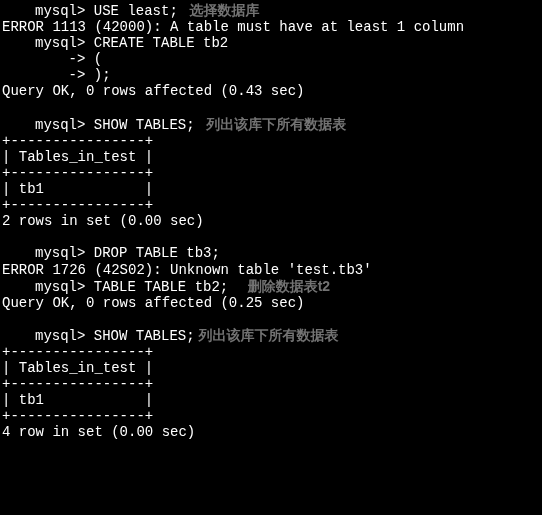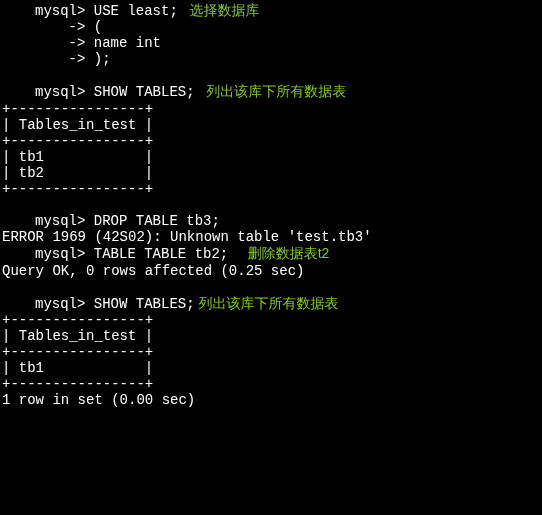--- a/index.html
+++ b/index.html
@@ -15,53 +15,55 @@
       width: 542px;
       height: 515px;
       padding: 2px;
       line-height: 1.15;
       overflow: hidden;
     }
     .line {
       white-space: pre;
     }
     .annotation {
-      color: #84cc16;
-      font-weight: normal;
+      color: #737373;
+      font-weight: bold;
       font-family: 'SimSun', 'Microsoft YaHei', sans-serif;
       font-size: 14px;
     }
     .prompt {
       color: #fff;
       padding-left: 33px;
     }
   </style>
 </head>
 <body>
 
 <div id="terminal">
     <div class="line"><span class="prompt">mysql&gt; </span><span>USE least;</span><span class="annotation">   选择数据库</span></div>
+    <div class="line"><span>ERROR 1113 (42000): A table must have at least 1 column</span></div>
+    <div class="line"><span class="prompt">mysql&gt; </span><span>CREATE TABLE tb2</span></div>
     <div class="line"><span class="prompt">    -&gt; </span><span>(</span></div>
-    <div class="line"><span class="prompt">    -&gt; </span><span>name int</span></div>
     <div class="line"><span class="prompt">    -&gt; </span><span>);</span></div>
+    <div class="line"><span>Query OK, 0 rows affected (0.43 sec)</span></div>
     <div class="line"><span> </span></div>
     <div class="line"><span class="prompt">mysql&gt; </span><span>SHOW TABLES;</span><span class="annotation">   列出该库下所有数据表</span></div>
     <div class="line"><span>+----------------+</span></div>
     <div class="line"><span>| Tables_in_test |</span></div>
     <div class="line"><span>+----------------+</span></div>
     <div class="line"><span>| tb1            |</span></div>
-    <div class="line"><span>| tb2            |</span></div>
     <div class="line"><span>+----------------+</span></div>
+    <div class="line"><span>2 rows in set (0.00 sec)</span></div>
     <div class="line"><span> </span></div>
     <div class="line"><span class="prompt">mysql&gt; </span><span>DROP TABLE tb3;</span></div>
-    <div class="line"><span>ERROR 1969 (42S02): Unknown table 'test.tb3'</span></div>
+    <div class="line"><span>ERROR 1726 (42S02): Unknown table 'test.tb3'</span></div>
     <div class="line"><span class="prompt">mysql&gt; </span><span>TABLE TABLE tb2;</span><span class="annotation">     删除数据表t2</span></div>
     <div class="line"><span>Query OK, 0 rows affected (0.25 sec)</span></div>
     <div class="line"><span> </span></div>
     <div class="line"><span class="prompt">mysql&gt; </span><span>SHOW TABLES;</span><span class="annotation"> 列出该库下所有数据表</span></div>
     <div class="line"><span>+----------------+</span></div>
     <div class="line"><span>| Tables_in_test |</span></div>
     <div class="line"><span>+----------------+</span></div>
     <div class="line"><span>| tb1            |</span></div>
     <div class="line"><span>+----------------+</span></div>
-    <div class="line"><span>1 row in set (0.00 sec)</span></div>
+    <div class="line"><span>4 row in set (0.00 sec)</span></div>
     <div class="line"><span> </span></div>
   </div>
 
 </body></html>

